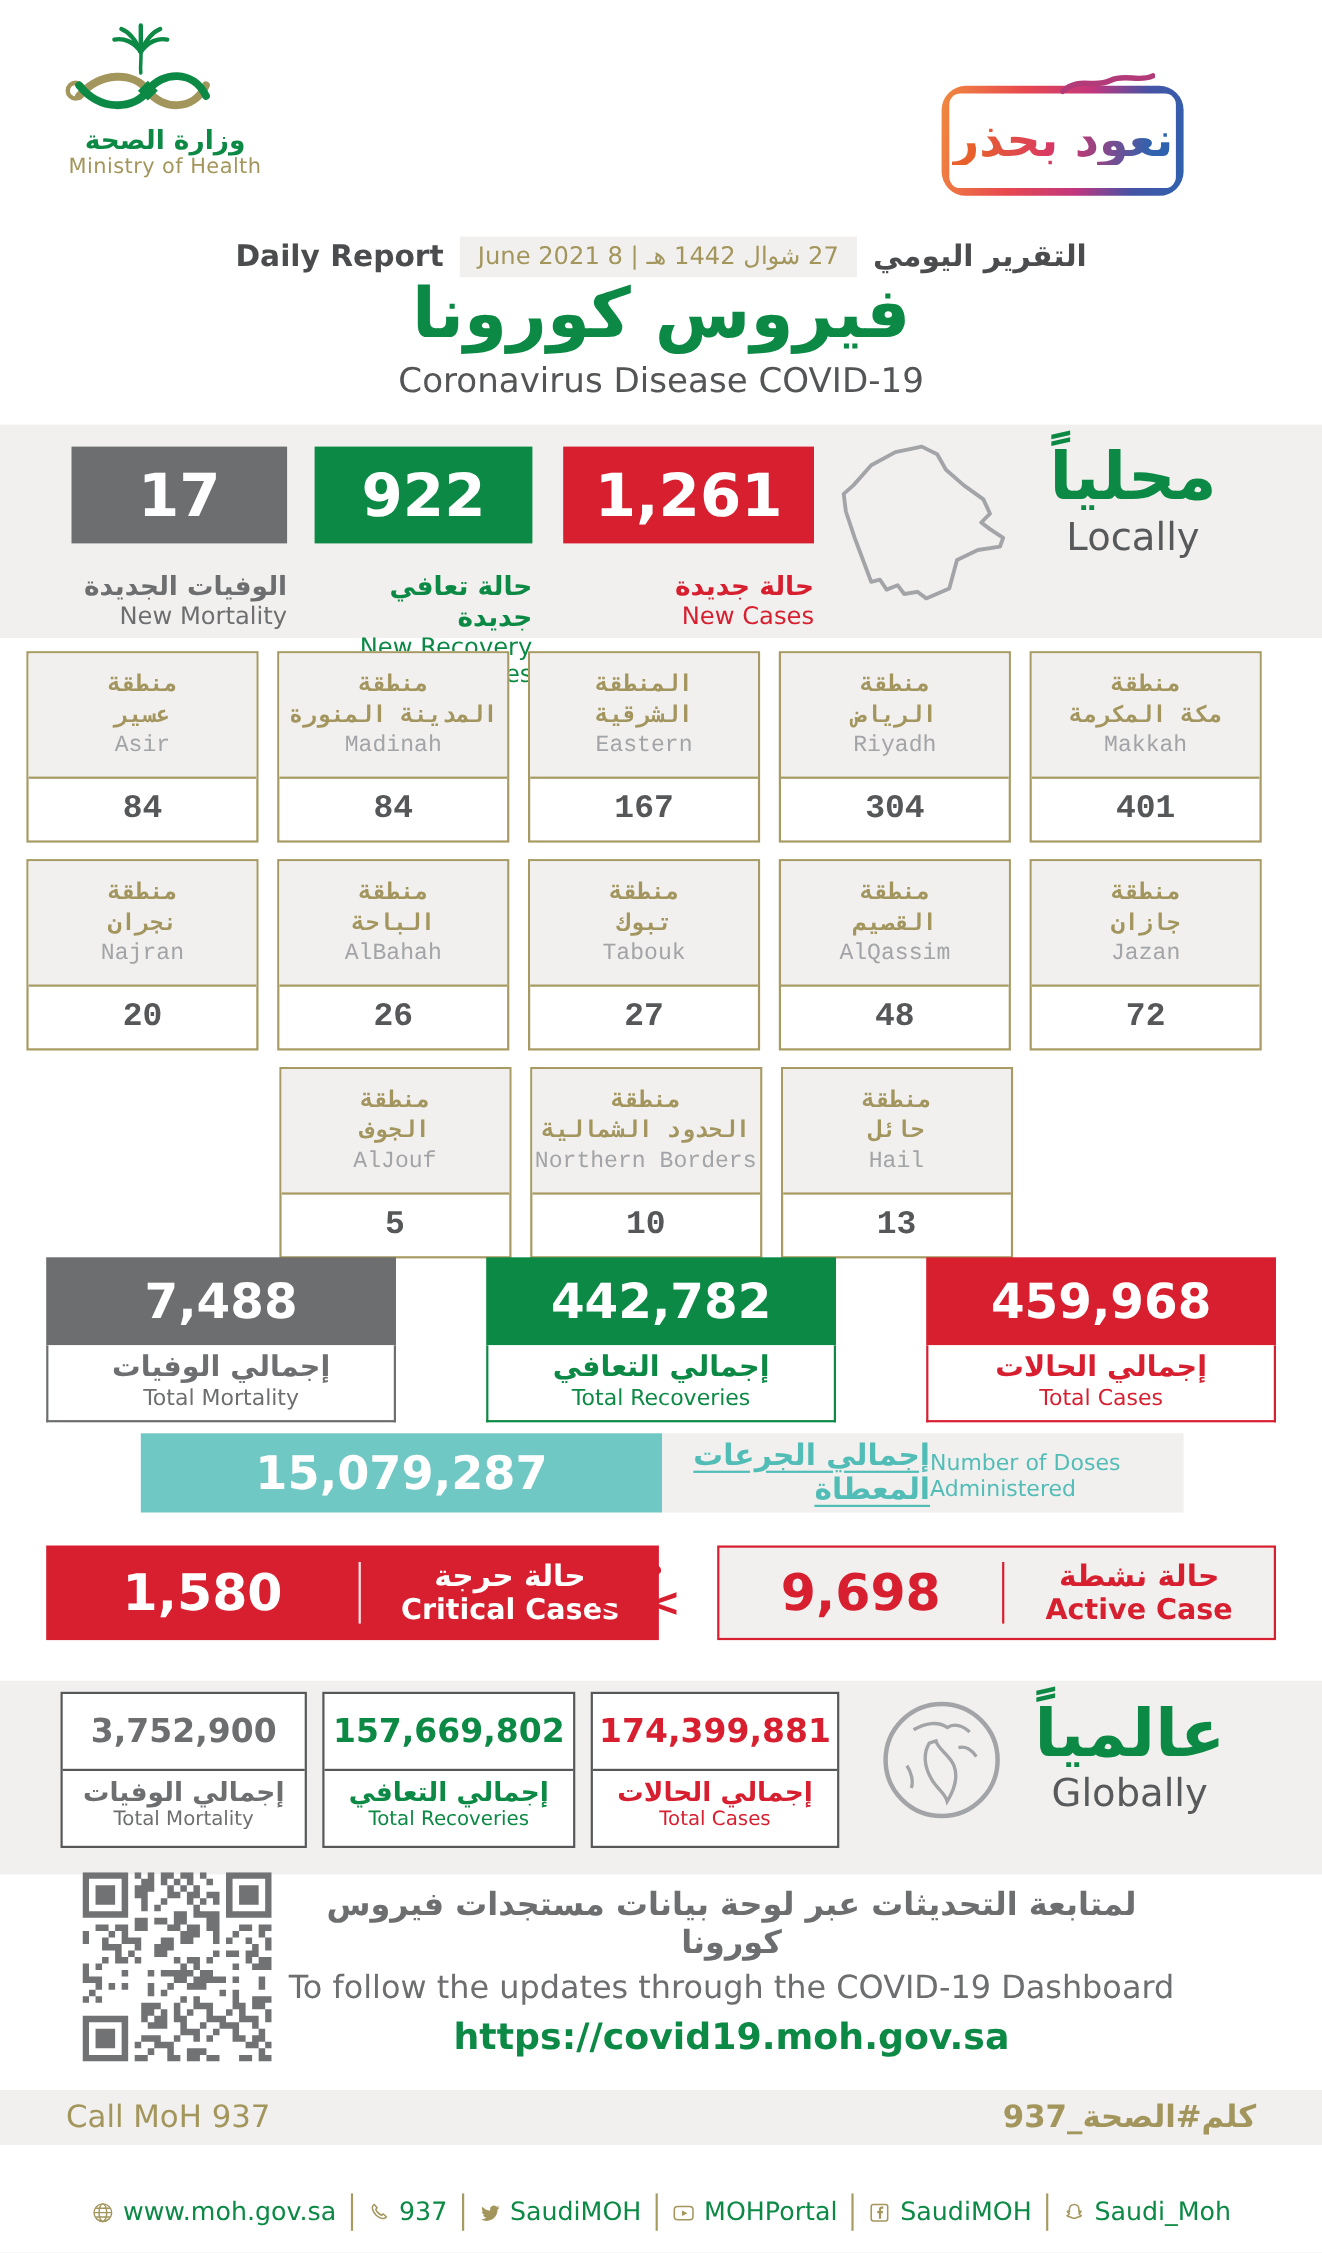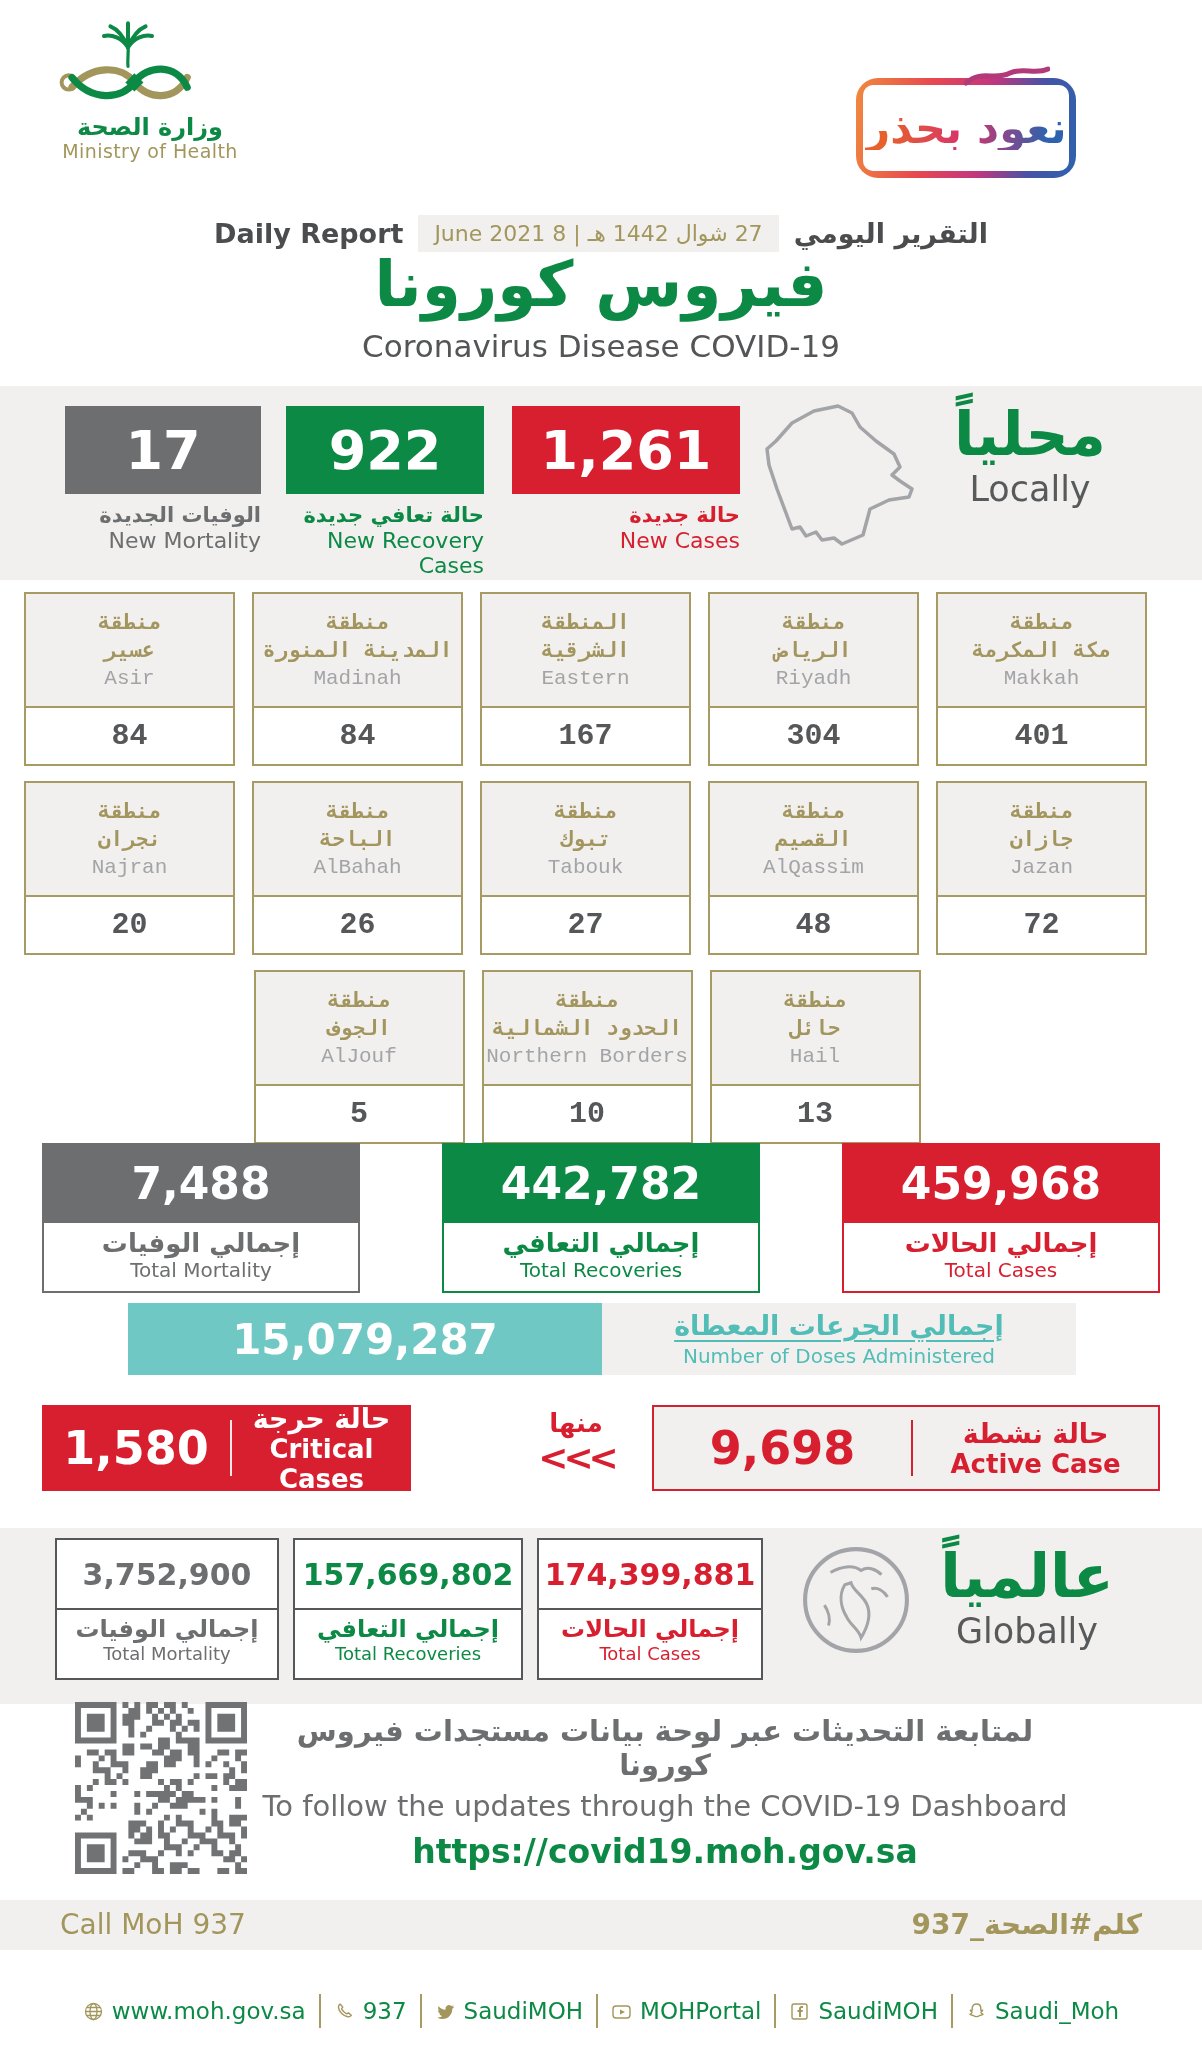--- a/index.html
+++ b/index.html
@@ -26,21 +26,21 @@
 
   .title-ar{left:0;top:248px;width:100%;text-align:center;font-size:63px;font-weight:bold;color:#0c8a45;}
   .title-en{left:0;top:328px;width:100%;text-align:center;font-size:31px;color:#545557;}
 
   
   .band{left:0;width:100%;background:#f1f0ee;}
   .band-locally{top:386px;height:194px;}
   .stat{top:20px;text-align:right;}
   .stat-box{height:88px;display:flex;align-items:center;justify-content:center;
             color:#fff;font-size:54px;font-weight:bold;}
-  .stat-ar{margin-top:9px;font-size:21px;font-weight:bold;direction:rtl;}
+  .stat-ar{margin-top:25px;font-size:24px;font-weight:bold;direction:rtl;}
   .stat-en{font-size:22px;margin-top:1px;}
   .c-gray{color:#6d6e70;} .bg-gray{background:#6d6e70;}
   .c-green{color:#0c8a45;} .bg-green{background:#0c8a45;}
   .c-red{color:#d71f30;} .bg-red{background:#d71f30;}
   .locally-wrap{right:52px;top:14px;width:240px;text-align:center;}
   .big-ar{font-size:60px;font-weight:bold;color:#0c8a45;direction:rtl;line-height:1.15;}
   .big-en{font-size:35px;color:#58595b;margin-top:0px;}
 
   
   .regions{left:24px;top:592px;width:1126px;font-family:Liberation Mono, monospace;}
@@ -60,26 +60,26 @@
   .t-top{height:80px;display:flex;align-items:center;justify-content:center;color:#fff;font-size:44px;font-weight:bold;}
   .t-bot{border:2px solid;border-top:none;background:#fff;padding:5px 0 9px;}
   .t-bot-ar{font-size:26px;font-weight:bold;direction:rtl;}
   .t-bot-en{font-size:20px;}
   .bd-gray{border-color:#6d6e70;} .bd-green{border-color:#0c8a45;} .bd-red{border-color:#d71f30;}
 
   
   .d-val{left:128px;top:1303px;width:474px;height:72px;background:#6fc8c3;color:#fff;
          font-size:42px;font-weight:bold;display:flex;align-items:center;justify-content:center;}
   .d-lab{left:602px;top:1303px;width:474px;height:72px;background:#f1f0ee;
-         display:flex;flex-direction:column;align-items:center;justify-content:center;}
+         display:flex;flex-direction:row;align-items:center;justify-content:center;}
   .d-ar{font-size:27px;font-weight:bold;color:#52bdb7;text-decoration:underline;text-underline-offset:5px;direction:rtl;}
   .d-en{font-size:20px;color:#52bdb7;margin-top:3px;}
 
   
-  .crit-box{left:42px;top:1405px;width:369px;height:86px;background:#d71f30;color:#fff;
+  .crit-box{left:42px;top:1405px;width:557px;height:86px;background:#d71f30;color:#fff;
             display:flex;align-items:center;}
   .pair-num{flex:1.05;text-align:center;font-size:46px;font-weight:bold;}
   .pair-div{width:2px;height:56px;background:rgba(255,255,255,.9);}
   .pair-labels{flex:1;text-align:center;}
   .pair-ar{font-size:27px;font-weight:bold;direction:rtl;}
   .pair-en{font-size:26px;font-weight:bold;}
   .ofwhich{left:512px;top:1408px;width:128px;text-align:center;color:#d71f30;}
   .ow-ar{font-size:26px;font-weight:bold;direction:rtl;}
   .ow-ch{font-size:36px;font-weight:bold;letter-spacing:-5px;line-height:1;margin-top:2px;}
   .active-box{left:652px;top:1405px;width:508px;height:86px;background:#f1f0ee;border:2px solid #d71f30;

